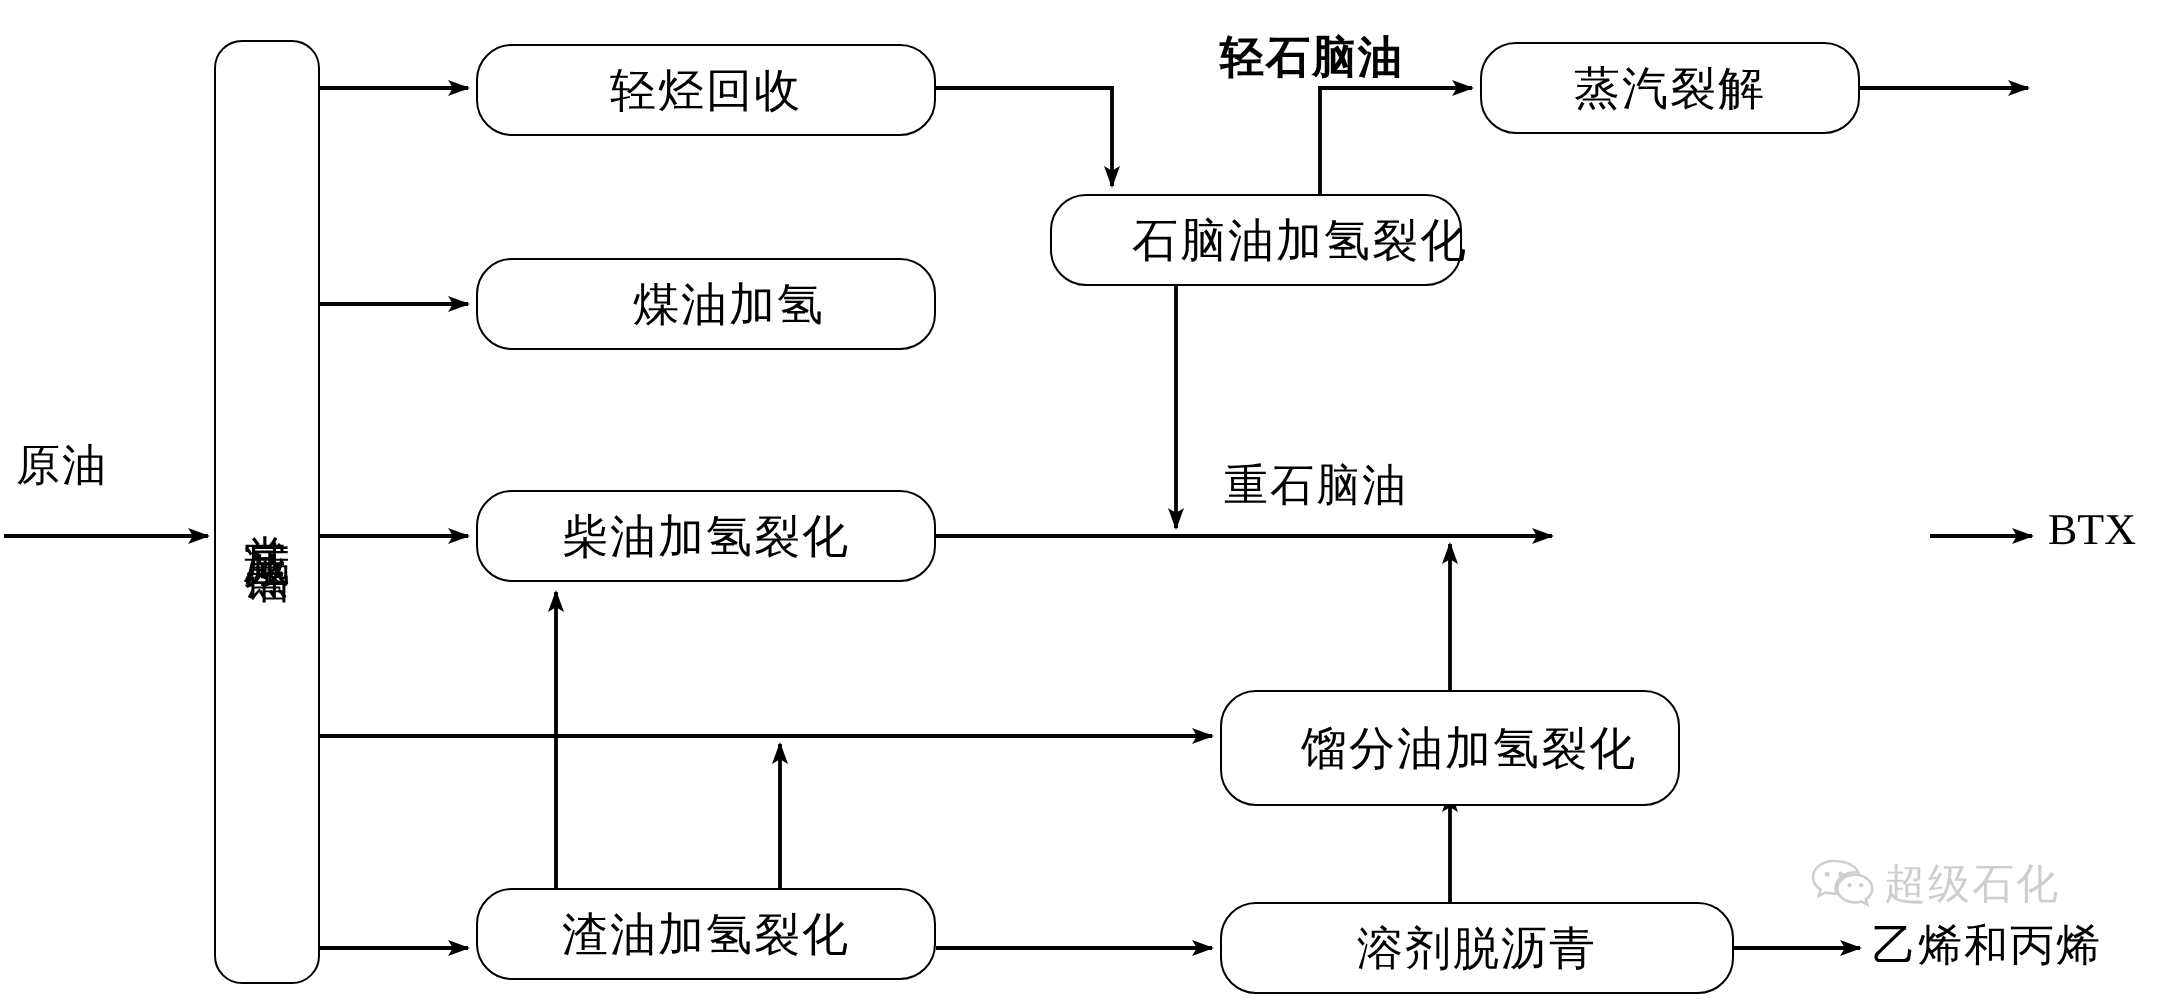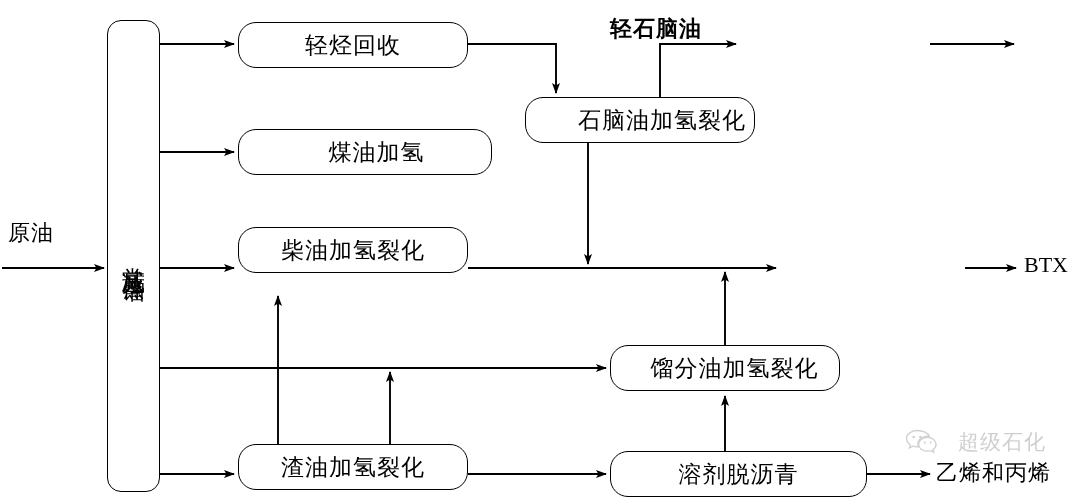--- a/index.html
+++ b/index.html
@@ -57,21 +57,21 @@
     font-family: "Liberation Serif", "DejaVu Serif", serif;
     letter-spacing: 0px;
     text-align: center;
   }
   #watermark {
     position: absolute;
     left: 905px;
     top: 428px;
     display: flex;
     align-items: center;
-    gap: 19px;
+    gap: 3px;
     opacity: 0.42;
     color: #8d8d8d;
     font-size: 21px;
     letter-spacing: 1px;
     pointer-events: none;
   }
   #watermark .wm-text {
     color: #8d8d8d;
   }
   .wm-icon {
@@ -127,39 +127,41 @@
 
       <path d="M840,474 L930,474" marker-end="url(#arrow)"></path>
 
     </g>
   </svg>
 
   <div class="node-box vertical" style="left:107px; top:20px; width:53px; height:472px;">常减压蒸馏</div>
 
   <div class="node-box" style="left:238px; top:22px; width:230px; height:46px;">轻烃回收</div>
 
-  <div class="node-box" style="left:238px; top:129px; width:254px; height:46px;padding-left:23px;">煤油加氢</div>
+  <div class="node-box" style="left:238px; top:129px; width:230px; height:46px;padding-left:23px;">煤油加氢</div>
 
-  <div class="node-box" style="left:525px; top:97px; width:230px; height:46px;padding-left:44px;">石脑油加氢裂化</div>
+  <div class="node-box" style="left:525px; top:97px; width:206px; height:46px;padding-left:44px;">石脑油加氢裂化</div>
+
+  <div class="node-box" style="left:740px; top:21px; width:190px; height:46px;">蒸汽裂解</div>
+
+  <div class="node-box" style="left:238px; top:245px; width:230px; height:46px;">柴油加氢裂化</div>
 
 
-  <div class="node-box" style="left:238px; top:227px; width:230px; height:46px;">柴油加氢裂化</div>
-
-
-  <div class="node-box" style="left:610px; top:345px; width:230px; height:46px;padding-left:19px;">馏分油加氢裂化</div>
+  <div class="node-box" style="left:610px; top:345px; width:230px; height:58px;padding-left:19px;">馏分油加氢裂化</div>
 
   <div class="node-box" style="left:238px; top:444px; width:230px; height:46px;font-family:Liberation Serif, serif;">渣油加氢裂化</div>
 
   <div class="node-box" style="left:610px; top:451px; width:257px; height:46px;">溶剂脱沥青</div>
 
   <div class="stream-label" style="left:8px; top:218px;text-align:right;">原油</div>
 
   <div class="stream-label" style="left:610px; top:14px;font-weight:bold;">轻石脑油</div>
 
 
+  <div class="stream-label" style="left:612px; top:228px;">重石脑油</div>
 
   <div class="stream-label latin" style="left:1024px; top:252px;">BTX</div>
 
   <div class="stream-label" style="left:936px; top:458px;">乙烯和丙烯</div>
 
   <div id="watermark">
     <svg class="wm-icon" width="34" height="26" viewBox="0 0 34 26" xmlns="http://www.w3.org/2000/svg">
       <path d="M12 1.5C6 1.5 1.5 5.2 1.5 9.6c0 2.5 1.5 4.7 3.8 6.2L4.4 19l3.4-1.8c1.3.4 2.7.6 4.2.6.4 0 .8 0 1.2-.05-.3-.8-.45-1.6-.45-2.5 0-4.5 4.4-8.1 9.9-8.1.5 0 1 .03 1.5.1C23.2 4 18.1 1.5 12 1.5z" fill="none" stroke="#8d8d8d" stroke-width="1.3"></path>
       <circle cx="8.6" cy="8.1" r="1.25" fill="#8d8d8d"></circle>
       <circle cx="15.4" cy="8.1" r="1.25" fill="#8d8d8d"></circle>

